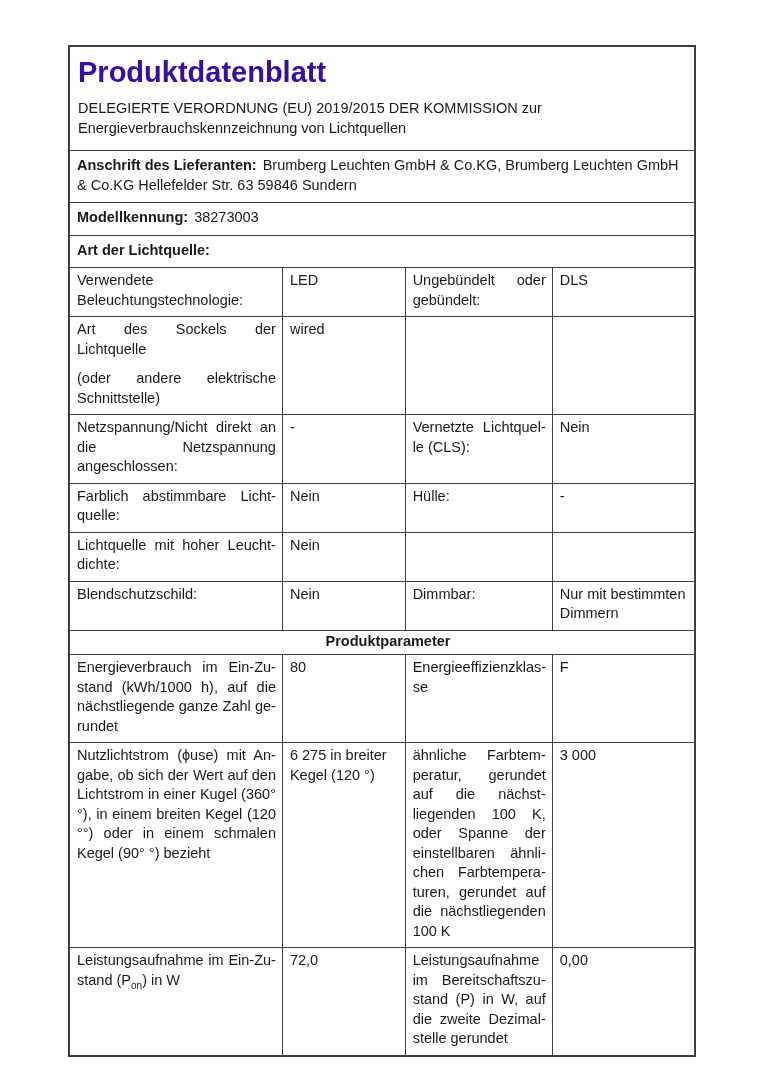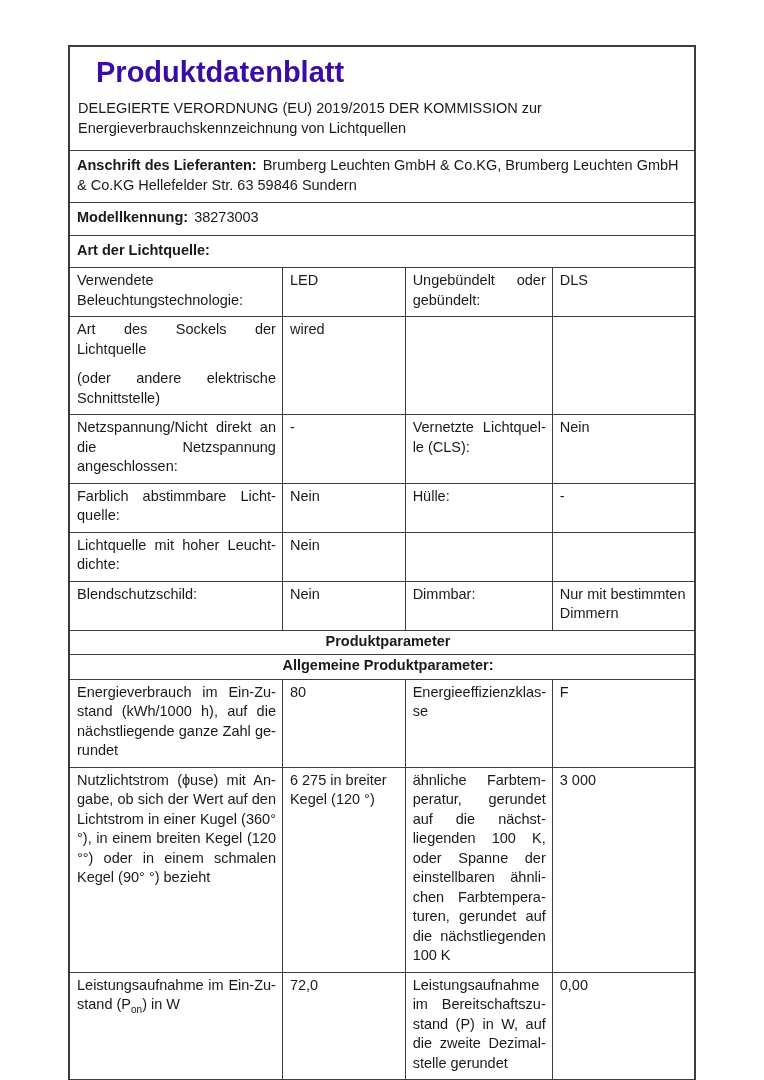--- a/index.html
+++ b/index.html
@@ -63,21 +63,21 @@
     <colgroup>
       <col style="width:34.1%">
       <col style="width:19.6%">
       <col style="width:23.5%">
       <col style="width:22.8%">
     </colgroup>
 
     <tbody>
         <tr>
       <td colspan="4" class="title-cell">
-        <h1 class="doc-title" style="color: rgb(58, 12, 163); margin-left: 18px;">Produktdatenblatt</h1>
+        <h1 class="doc-title" style="color: rgb(58, 12, 163);">Produktdatenblatt</h1>
         <p class="regulation">DELEGIERTE VERORDNUNG (EU) 2019/2015 DER KOMMISSION zur Energieverbrauchskennzeichnung von Lichtquellen</p>
       </td>
     </tr>
 
 
     <tr>
       <td colspan="4" class="info-cell">
         <span class="label">Anschrift des Lieferanten:</span><span class="ival">Brumberg Leuchten GmbH &amp; Co.KG, Brumberg Leuchten GmbH &amp; Co.KG Hellefelder Str. 63 59846 Sundern</span>
       </td>
     </tr>
@@ -132,23 +132,20 @@
       <td class="v">Nein</td>
       <td class="p">Dimmbar:</td>
       <td class="v">Nur mit bestimm­ten Dimmern</td>
     </tr>
 
     <tr>
       <td colspan="4" class="section-head">Produktparameter</td>
     </tr>
 
 
-    <tr>
-      <td colspan="4" class="section-head">Allgemeine Produktparameter:</td>
-    </tr>
 
     <tr>
       <td class="p">Energieverbrauch im Ein-Zu­stand (kWh/1000 h), auf die nächstliegende ganze Zahl ge­rundet</td>
       <td class="v">80</td>
       <td class="p">Energieeffizienzklas­se</td>
       <td class="v">F</td>
     </tr>
     <tr>
       <td class="p">Nutzlichtstrom (ϕuse) mit An­gabe, ob sich der Wert auf den Lichtstrom in einer Kugel (360° °), in einem breiten Kegel (120 °°) oder in einem schmalen Kegel (90° °) bezieht</td>
       <td class="v">6&nbsp;275 in brei­ter Kegel (120&nbsp;°)</td>

